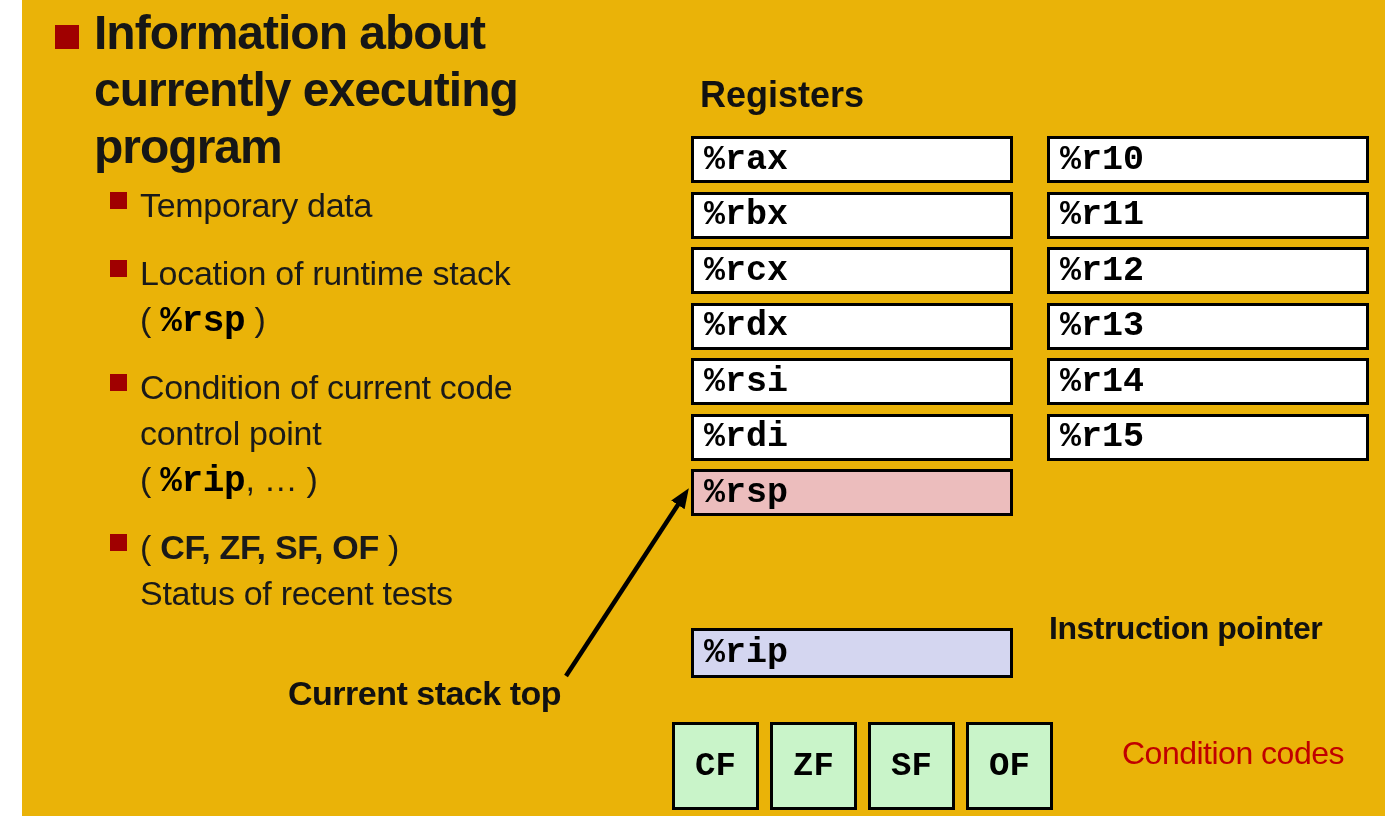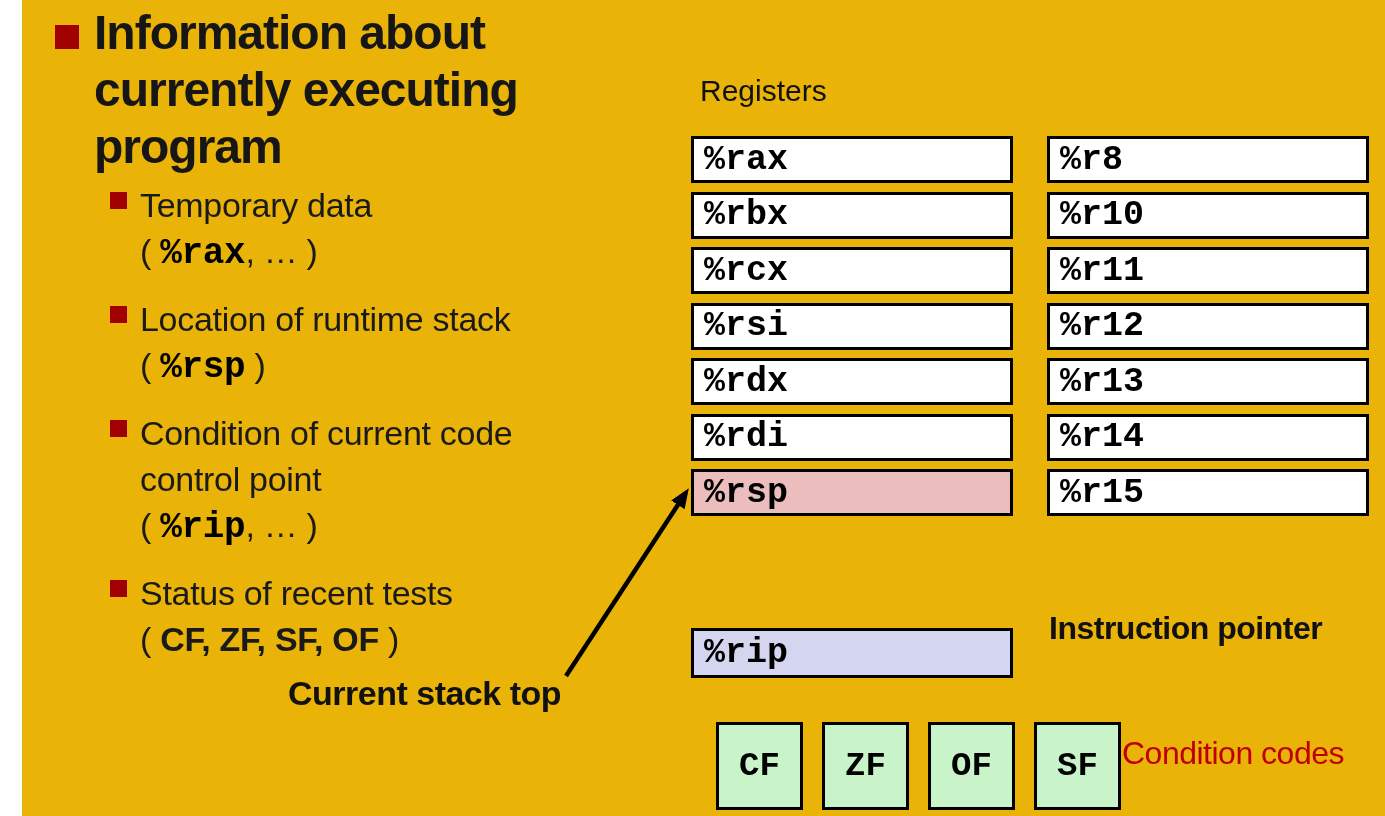--- a/index.html
+++ b/index.html
@@ -82,22 +82,22 @@
     position: absolute;
     left: 0; top: 0;
     width: 1385px; height: 816px;
     pointer-events: none;
   }
 
   
   .registers-heading {
     position: absolute;
     left: 678px; top: 74px;
-    font-size: 30px;
-    font-weight: normal;
+    font-size: 36px;
+    font-weight: bold;
     color: #111;
   }
   .reg-col {
     position: absolute;
     top: 136px;
     width: 322px;
     display: flex;
     flex-direction: column;
   }
   .reg-col-left  { left: 669px; }
@@ -137,23 +137,23 @@
     left: 1027px; top: 610px;
     font-size: 32px;
     font-weight: bold;
     letter-spacing: -0.5px;
     color: #111;
     white-space: nowrap;
   }
 
   .flags-row {
     position: absolute;
-    left: 694px; top: 722px;
-    display: flex;
-    gap: 19px;
+    left: 650px; top: 722px;
+    display: flex;
+    gap: 11px;
     justify-content: flex-end;
   }
   .flag-box {
     width: 87px; height: 88px;
     border: 3px solid #000;
     background: var(--green);
     display: flex;
     align-items: center;
     justify-content: center;
     font-family: "Liberation Mono", monospace;
@@ -180,76 +180,74 @@
   <div class="main-title">
     <div>Information about</div>
     <div>currently executing</div>
     <div>program</div>
   </div>
 
   <ul class="bullet-list">
       <li class="bullet-item">
         <span class="bullet-square"></span>
         <div class="bullet-line"><span class="seg-sans">Temporary data</span></div>
-        <div class="bullet-line"><span class="seg-sans">( </span><span class="seg-mono">%rax</span><span class="seg-sans">, … )</span></div>
       </li>
       <li class="bullet-item">
         <span class="bullet-square"></span>
         <div class="bullet-line"><span class="seg-sans">Location of runtime stack</span></div>
         <div class="bullet-line"><span class="seg-sans">( </span><span class="seg-mono">%rsp</span><span class="seg-sans"> )</span></div>
       </li>
       <li class="bullet-item">
         <span class="bullet-square"></span>
         <div class="bullet-line"><span class="seg-sans">Condition of current code</span></div>
         <div class="bullet-line"><span class="seg-sans">control point</span></div>
         <div class="bullet-line"><span class="seg-sans">( </span><span class="seg-mono">%rip</span><span class="seg-sans">, … )</span></div>
       </li>
       <li class="bullet-item">
         <span class="bullet-square"></span>
+        <div class="bullet-line"><span class="seg-sans">( </span><span class="seg-bold">CF, ZF, SF, OF</span><span class="seg-sans"> )</span></div>
         <div class="bullet-line"><span class="seg-sans">Status of recent tests</span></div>
-        <div class="bullet-line"><span class="seg-sans">( </span><span class="seg-bold">CF, ZF, SF, OF</span><span class="seg-sans"> )</span></div>
       </li>
     </ul>
 
   <div class="stack-top-label">Current stack top</div>
 
   <svg class="arrow-overlay" viewBox="0 0 1385 816" xmlns="http://www.w3.org/2000/svg">
     <defs>
       <marker id="arrowhead" markerUnits="userSpaceOnUse" markerWidth="22" markerHeight="18" refX="13" refY="8" orient="auto">
         <path d="M0,0 L20,8 L0,16 Z" fill="#000"></path>
       </marker>
     </defs>
     <line x1="544" y1="676" x2="663" y2="494" stroke="#000" stroke-width="4.5" marker-end="url(#arrowhead)"></line>
   </svg>
 
   <div class="registers-heading">Registers</div>
 
   <div class="reg-col reg-col-left">
       <div class="reg-box">%rax</div>
       <div class="reg-box">%rbx</div>
       <div class="reg-box">%rcx</div>
+      <div class="reg-box">%rdx</div>
       <div class="reg-box">%rsi</div>
-      <div class="reg-box">%rdx</div>
       <div class="reg-box">%rdi</div>
       <div class="reg-box highlight">%rsp</div>
     </div>
   <div class="reg-col reg-col-right">
-      <div class="reg-box">%r8</div>
       <div class="reg-box">%r10</div>
       <div class="reg-box">%r11</div>
       <div class="reg-box">%r12</div>
       <div class="reg-box">%r13</div>
       <div class="reg-box">%r14</div>
       <div class="reg-box">%r15</div>
     </div>
 
   <div class="rip-box">%rip</div>
   <div class="rip-caption">Instruction pointer</div>
 
   <div class="flags-row">
       <div class="flag-box">CF</div>
       <div class="flag-box">ZF</div>
+      <div class="flag-box">SF</div>
       <div class="flag-box">OF</div>
-      <div class="flag-box">SF</div>
     </div>
   <div class="flags-caption">Condition codes</div>
 
 </div>
 
 </body></html>

